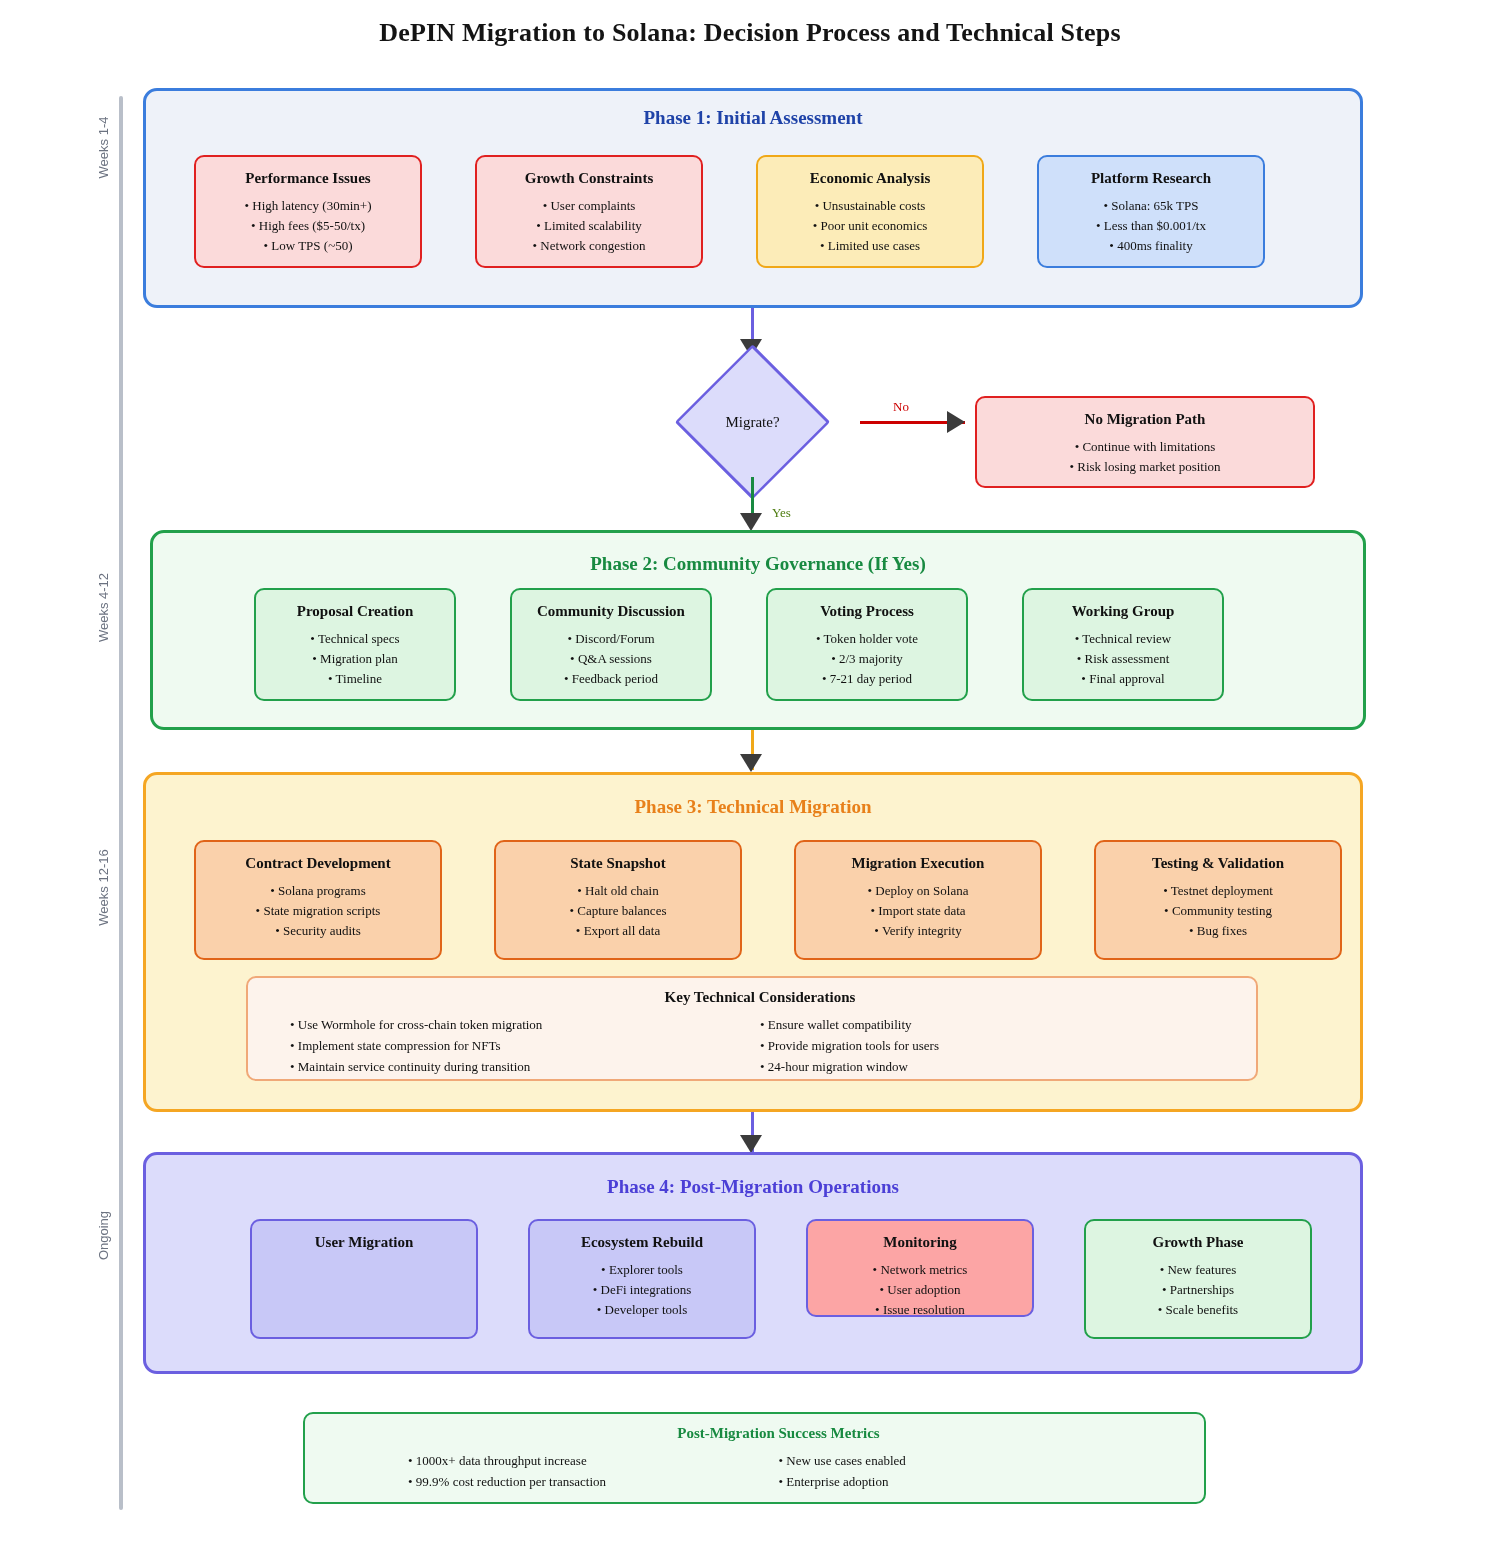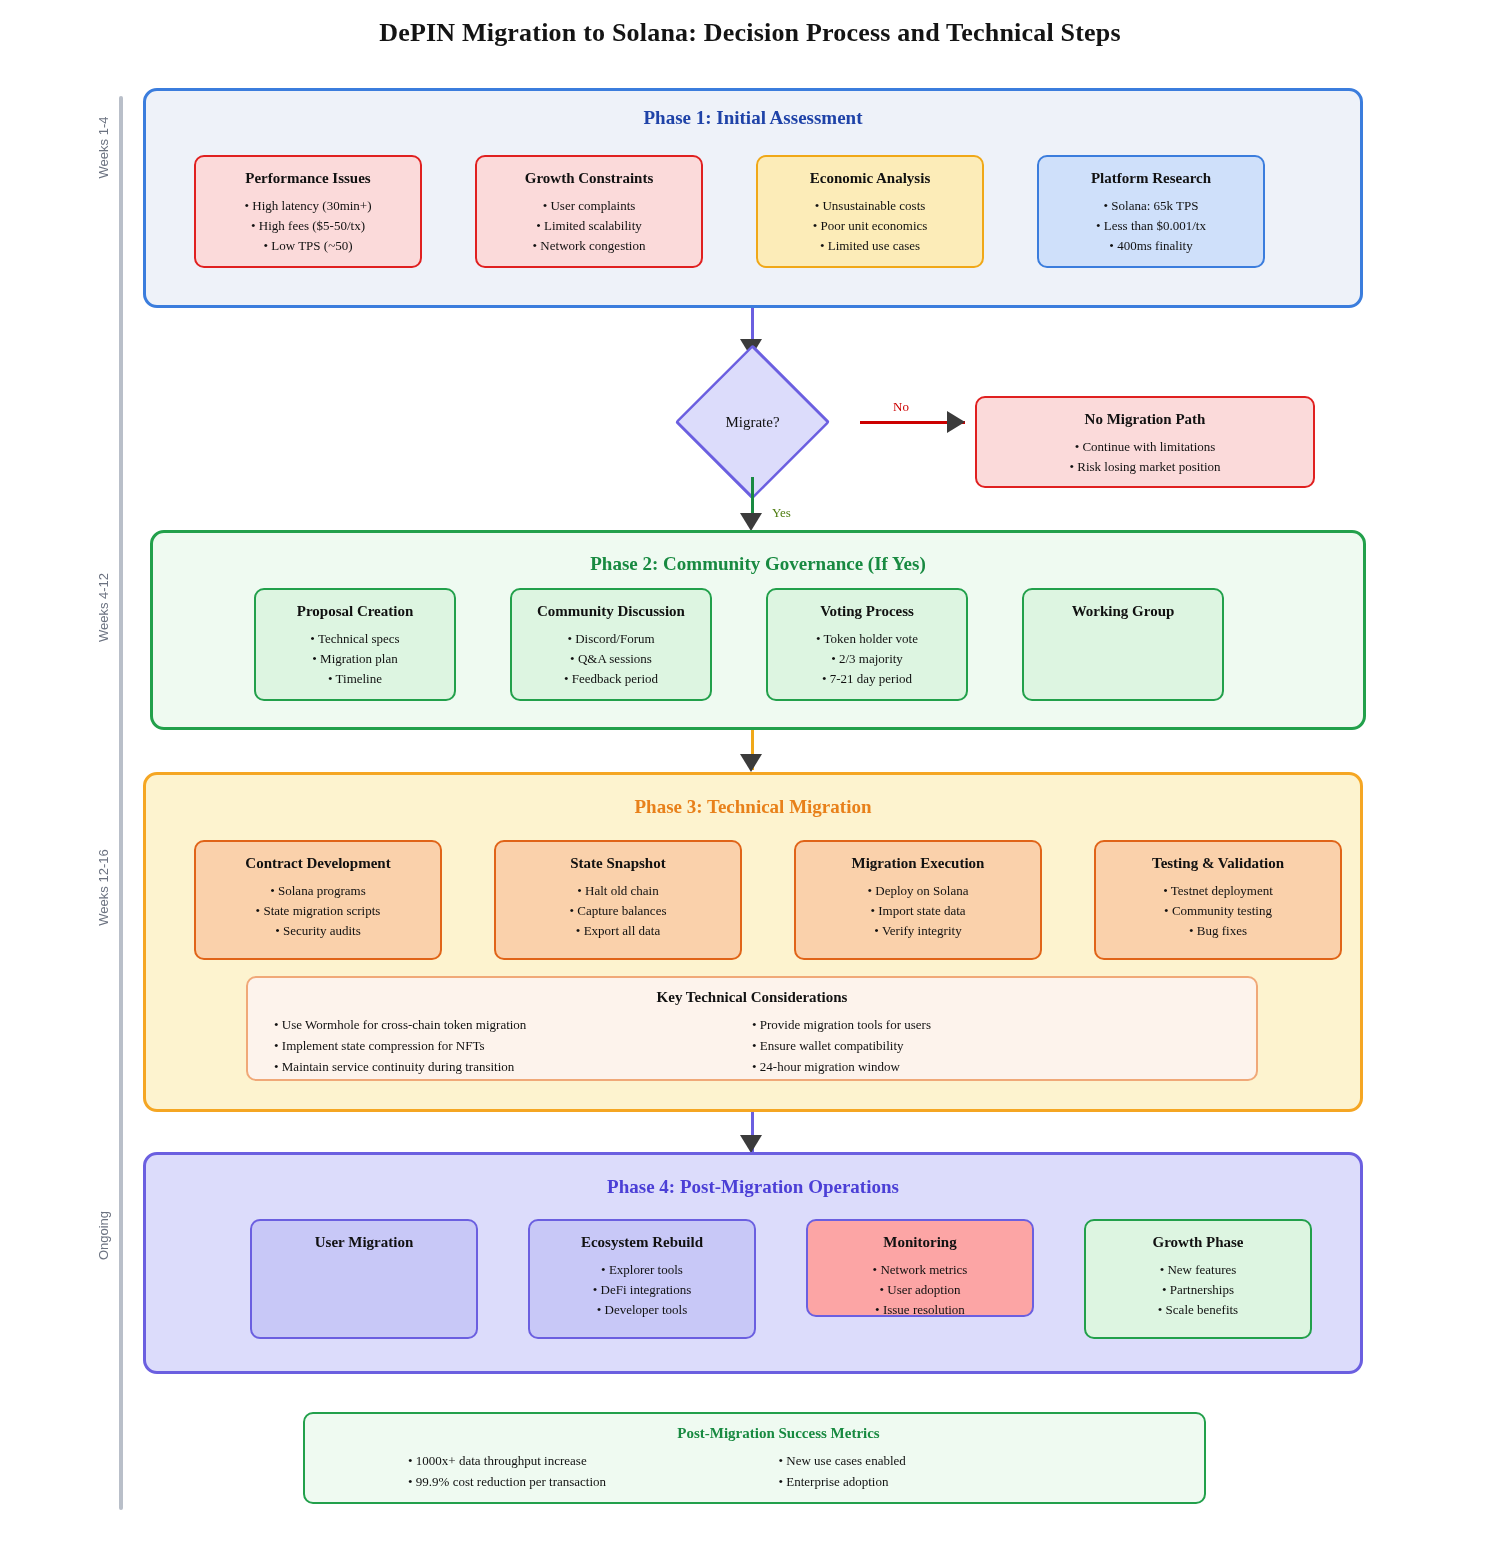--- a/index.html
+++ b/index.html
@@ -268,20 +268,25 @@
       <div class="card" style="left: 766px; top: 588px; width: 202px; height: 113px; border-color: rgb(34, 160, 75); background: rgb(221, 245, 225);">
         <div class="card-title">Voting Process</div>
         <ul class="card-list">
           <li>• Token holder vote</li>
           <li>• 2/3 majority</li>
           <li>• 7-21 day period</li>
         </ul>
       </div>
       <div class="card" style="left: 1022px; top: 588px; width: 202px; height: 113px; border-color: rgb(34, 160, 75); background: rgb(221, 245, 225);">
         <div class="card-title">Working Group</div>
+        <ul class="card-list">
+          <li>• Technical review</li>
+          <li>• Risk assessment</li>
+          <li>• Final approval</li>
+        </ul>
       </div>
     </div>
 
   <div class="vline" style="left:751px; top:730px; width:3px; height:40px; background:#f0a818;"></div>
   <div class="arrowhead arrow-down" style="left:740px; top:754px;"></div>
 
   <div class="phase" style="left:143px; top:772px; width:1220px; height:340px;
               border-color:#f5a623; background:#fdf3cf;">
     <div class="phase-title" style="top:21px; color:#e8801a;">Phase 3: Technical Migration</div>
   </div>
@@ -314,34 +319,34 @@
         <div class="card-title">Testing &amp; Validation</div>
         <ul class="card-list">
           <li>• Testnet deployment</li>
           <li>• Community testing</li>
           <li>• Bug fixes</li>
         </ul>
       </div>
     </div>
 
   <div class="notes-box" style="left:246px; top:976px; width:1012px; height:105px;
-              border-color:#f0a878; background:#fdf3ec;">
+              border-color:#f0a878; background:#fdf3ec;padding-left:16px;">
     <div class="notes-title" style="color:#111111;">Key Technical Considerations</div>
     <div class="notes-cols">
       <div class="notes-col">
         <ul>
           <li>• Use Wormhole for cross-chain token migration</li>
           <li>• Implement state compression for NFTs</li>
           <li>• Maintain service continuity during transition</li>
         </ul>
       </div>
       <div class="notes-col">
         <ul>
+          <li>• Ensure wallet compatibility</li>
           <li>• Provide migration tools for users</li>
-          <li>• Ensure wallet compatibility</li>
           <li>• 24-hour migration window</li>
         </ul>
       </div>
     </div>
   </div>
 
   <div class="vline" style="left:751px; top:1112px; width:3px; height:40px; background:#6b5fe0;"></div>
   <div class="arrowhead arrow-down" style="left:740px; top:1135px;"></div>
 
   <div class="phase" style="left:143px; top:1152px; width:1220px; height:222px;

